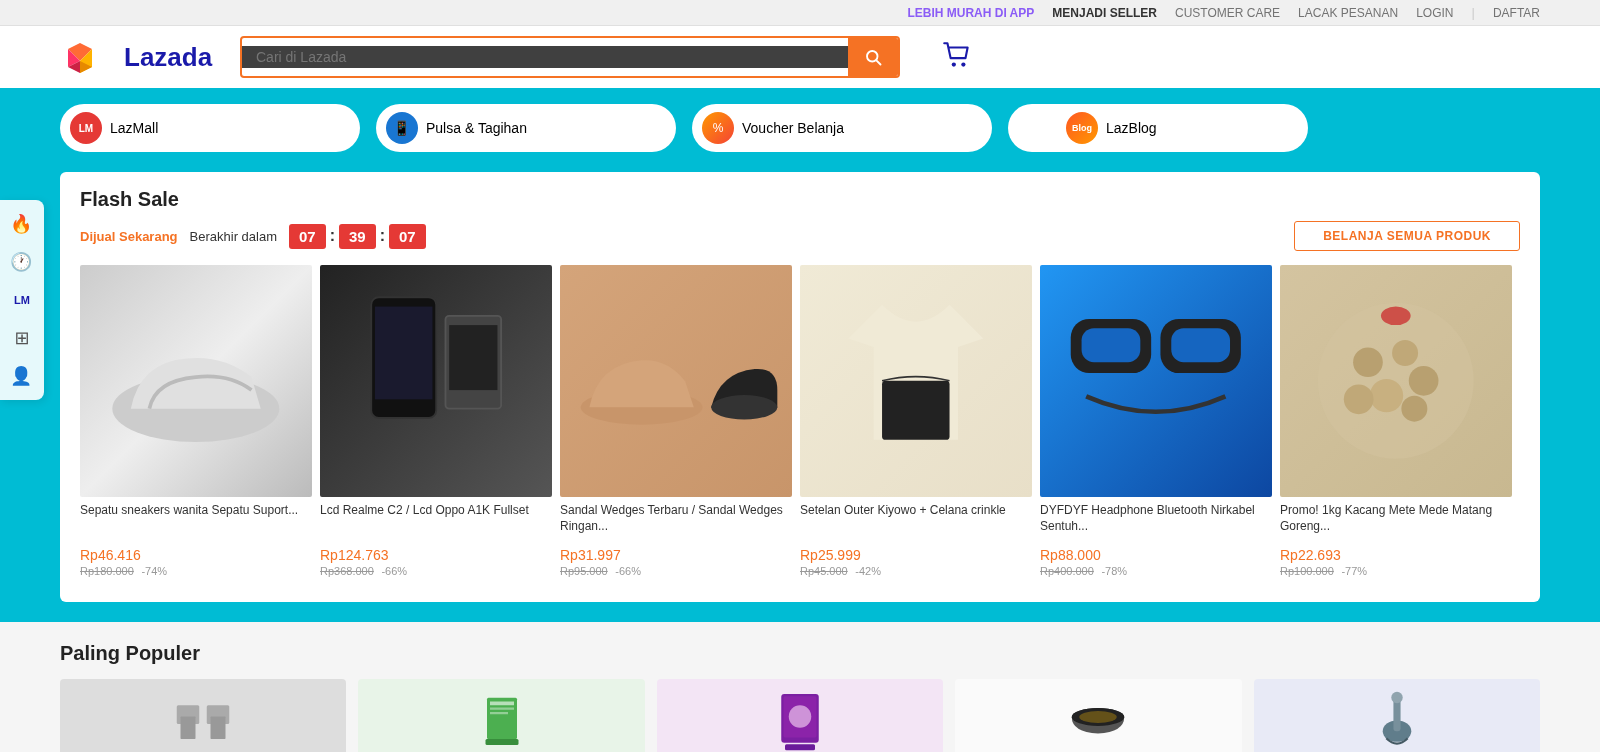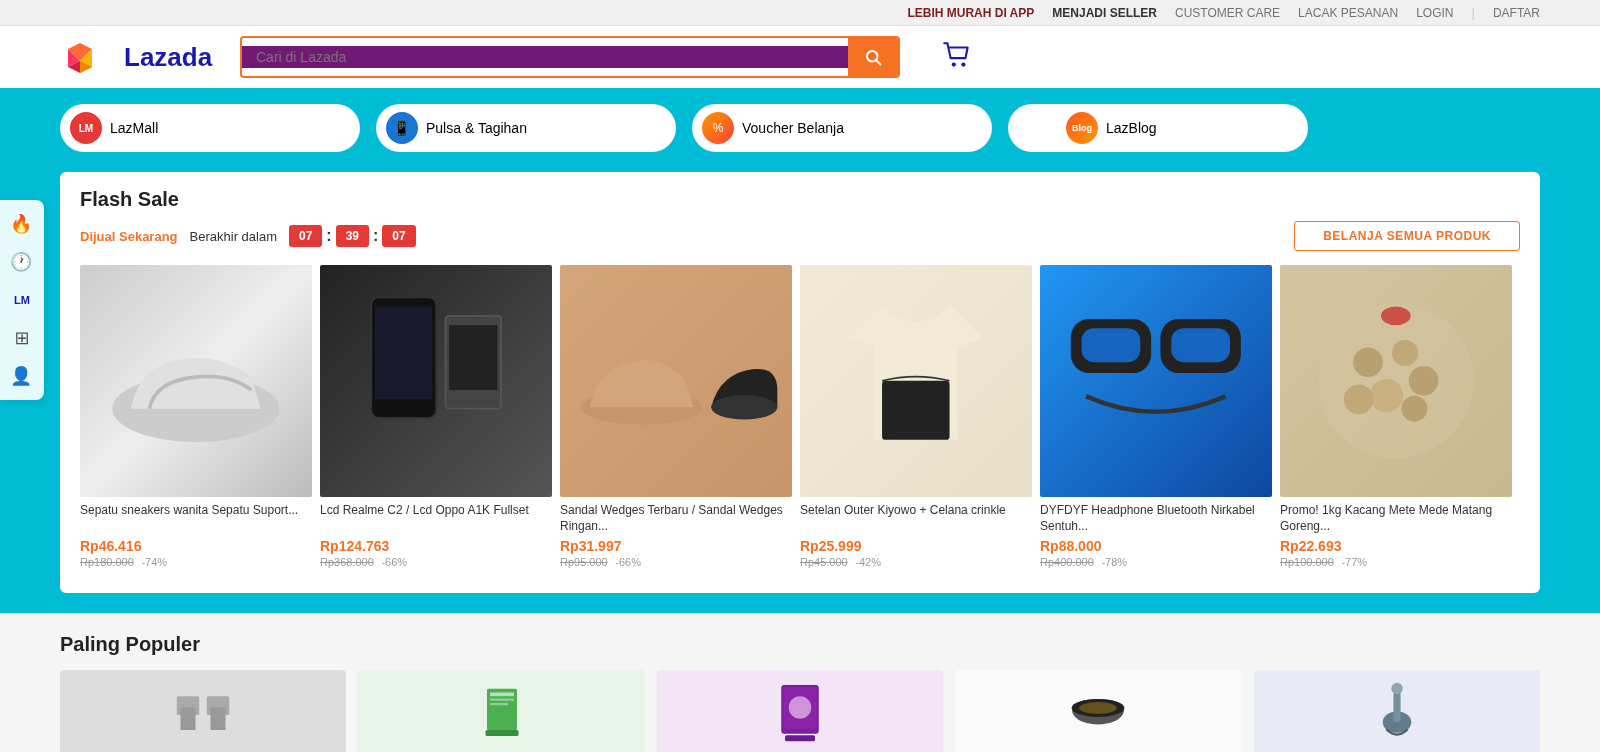--- a/index.html
+++ b/index.html
@@ -14,21 +14,21 @@
       padding: 5px 60px;
       gap: 18px;
       border-bottom: 1px solid #e0e0e0;
     }
     .top-nav a {
       color: #737373;
       text-decoration: none;
       font-size: 12px;
       cursor: pointer;
     }
-    .top-nav a.bold { font-weight: bold; color: #7f1d1d; }
+    .top-nav a.bold { font-weight: bold; color: #8b5cf6; }
     .top-nav a.bold2 { font-weight: bold; color: #333; }
     .top-nav .divider { color: #ccc; }
 
     
     .header {
       background: #fff;
       display: flex;
       align-items: center;
       padding: 10px 60px;
       gap: 20px;
@@ -56,21 +56,21 @@
       border-radius: 4px;
       overflow: hidden;
       max-width: 660px;
     }
     .search-input {
       flex: 1;
       border: none;
       outline: none;
       padding: 3px 14px;
       font-size: 14px;
-      background: #701a75;
+      background: #404040;
       color: #999;
     }
     .search-button {
       background: #f57224;
       border: none;
       padding: 10px 16px;
       cursor: pointer;
       display: flex;
       align-items: center;
       justify-content: center;
@@ -152,21 +152,21 @@
     }
     .timer-block {
       display: flex;
       align-items: center;
       gap: 4px;
     }
     .timer-digit {
       background: #e53935;
       color: #fff;
       font-weight: bold;
-      font-size: 12px;
+      font-size: 15px;
       padding: 4px 10px;
       border-radius: 3px;
     }
     .timer-colon {
       color: #333;
       font-weight: bold;
       font-size: 16px;
     }
     .belanja-semua {
       border: 1px solid #f57224;
@@ -206,23 +206,23 @@
     .product-name {
       font-size: 12px;
       color: #333;
       margin-top: 6px;
       line-height: 1.3;
       height: 32px;
       overflow: hidden;
     }
     .product-price {
       color: #f57224;
-      font-weight: bold;
+      font-weight: normal;
       font-size: 14px;
-      margin-top: 3px;
+      margin-top: 12px;
     }
     .product-original-price {
       color: #999;
       font-size: 11px;
       text-decoration: line-through;
       display: inline;
     }
     .product-discount {
       color: #999;
       font-size: 11px;

